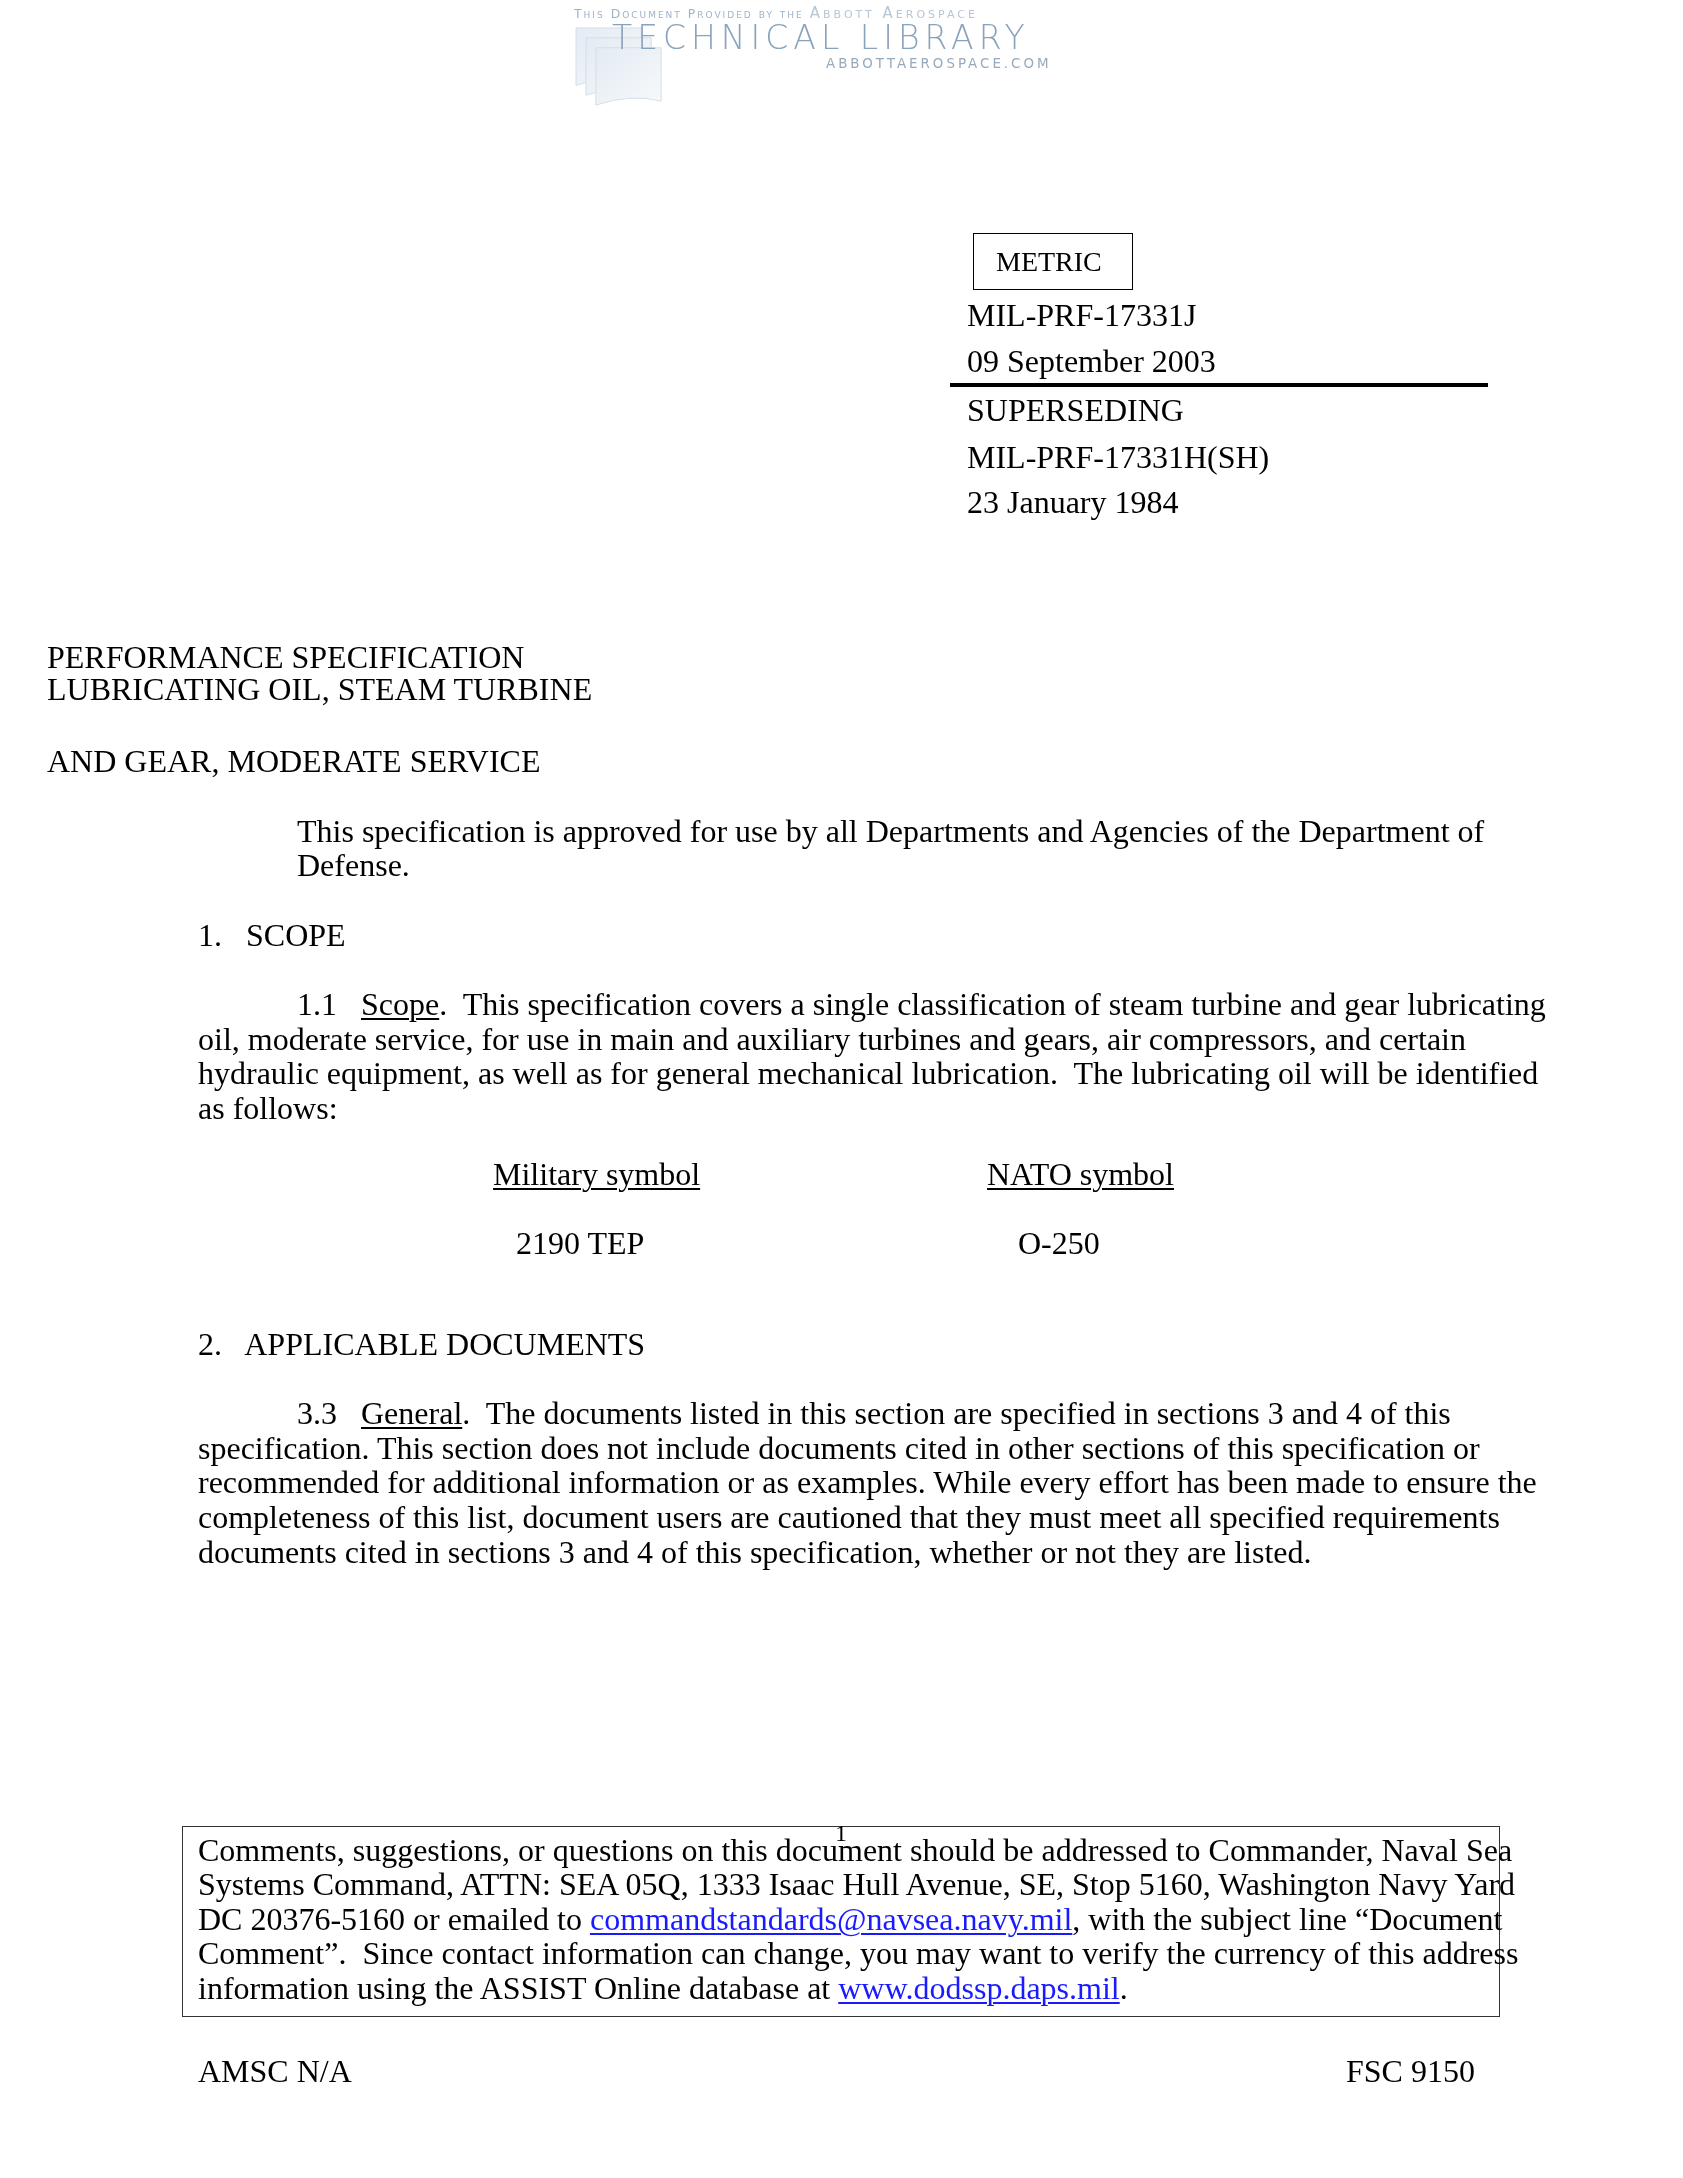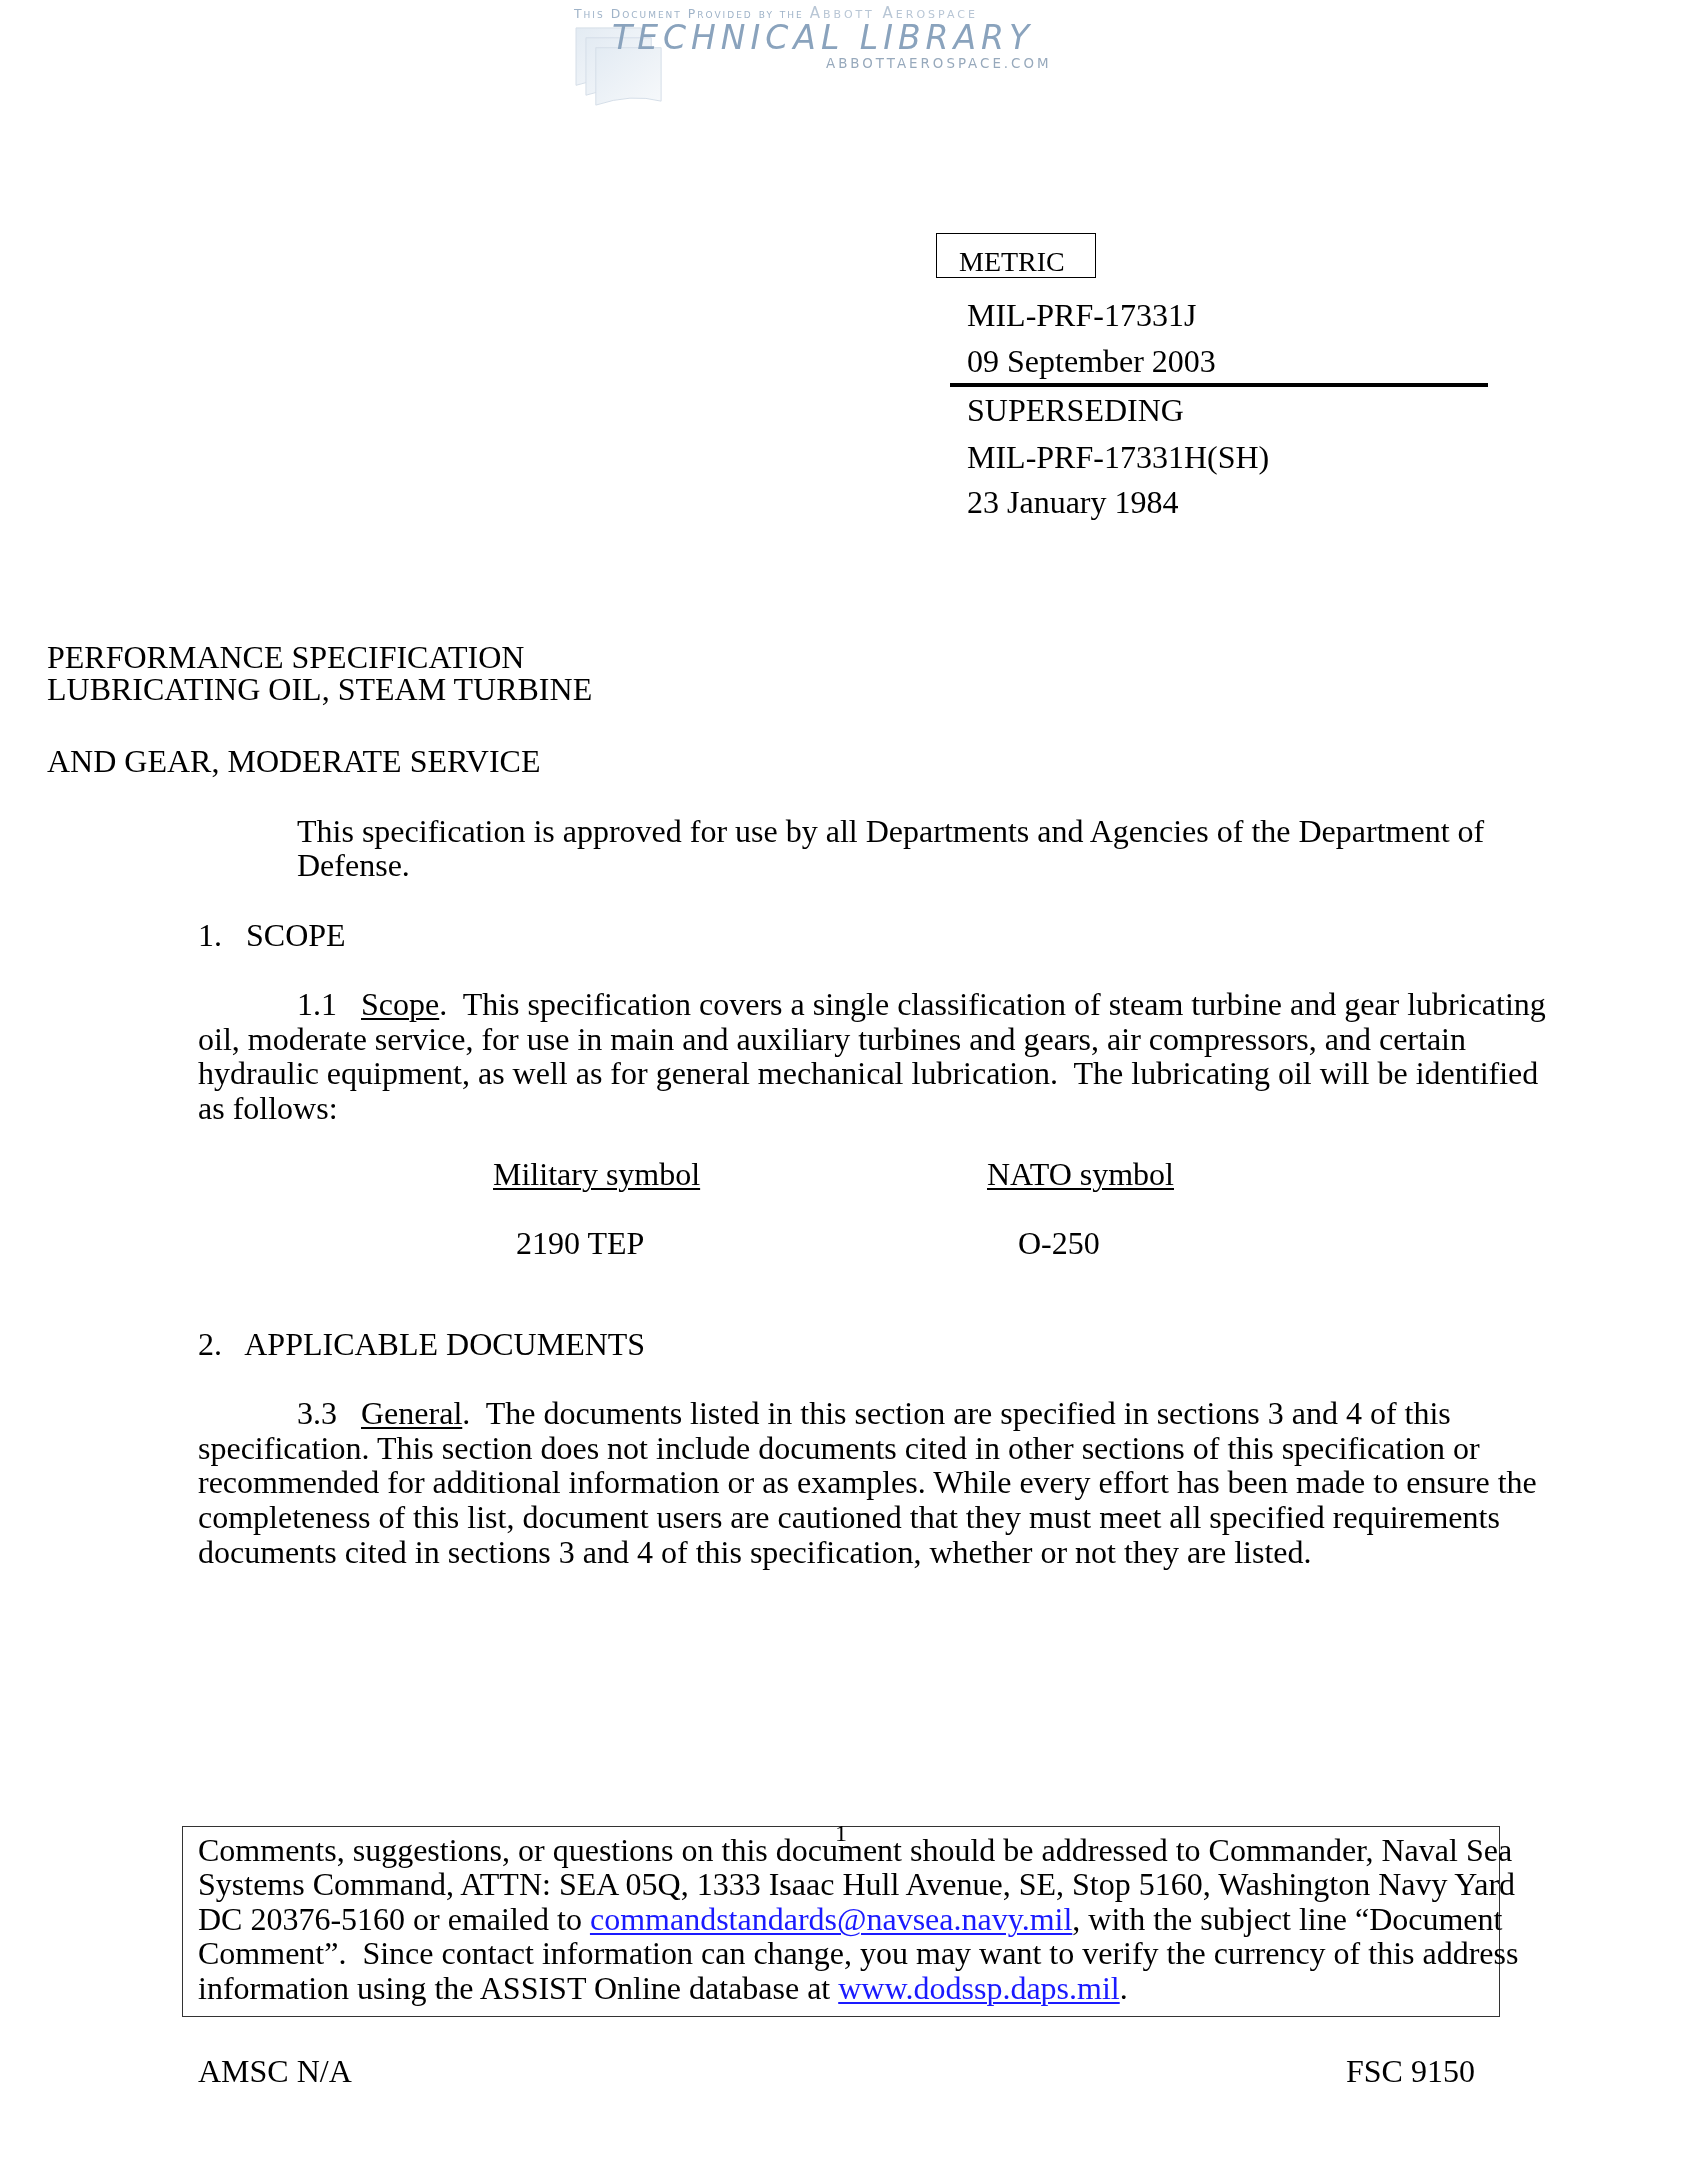--- a/index.html
+++ b/index.html
@@ -6,25 +6,25 @@
   body { width: 1683px; height: 2178px; position: relative; overflow: hidden;
          font-family: "Liberation Serif", "DejaVu Serif", serif; color: #000; }
   .abs { position: absolute; white-space: nowrap; }
   .t { font-size: 32px; line-height: 35px; }
   .u { text-decoration: underline; text-underline-offset: 3px; text-decoration-thickness: 1.5px; }
 
   
   .wm-icon { position: absolute; left: 572px; top: 20px; width: 109px; height: 94px; }
   .wm-top { font-family: "DejaVu Sans", sans-serif; color: #9fb3c8; font-size: 12.4px; letter-spacing: 2px; top: 4px; left: 574px; font-variant: small-caps; }
   .wm-top .abbott { color: #b8c6d5; font-size: 15px; letter-spacing: 3px; }
-  .wm-title { font-family: "DejaVu Sans", sans-serif; color: #8aa3bd; font-size: 33px; letter-spacing: 5px; top: 18px; left: 612px; font-weight: 300; font-style: italic; }
+  .wm-title { font-family: "DejaVu Sans", sans-serif; color: #8aa3bd; font-size: 33px; letter-spacing: 5px; top: 18px; left: 612px; font-weight: 300; }
   .wm-url { font-family: "DejaVu Sans", sans-serif; color: #97a9bc; font-size: 13.4px; letter-spacing: 3px; top: 56px; left: 826px; }
 
   
-  .metric-box { position: absolute; left: 936px; top: 233px; width: 160px; height: 45px; border: 1.5px solid #000; box-sizing: border-box; }
+  .metric-box { position: absolute; left: 973px; top: 233px; width: 160px; height: 57px; border: 1.5px solid #000; box-sizing: border-box; }
   .metric-box span { position: absolute; left: 22px; top: 10px; font-size: 28px; line-height: 35px; }
   .hdr-rule { position: absolute; left: 950px; top: 383px; width: 538px; height: 4px; background: #000; }
 
   .center { text-align: left; padding-left: 47px; }
 
   .comment-box { position: absolute; left: 182px; top: 1826px; width: 1318px; height: 191px; border: 1.5px solid #333; box-sizing: border-box; }
   a.link { color: #1a1aff; text-decoration: underline; text-underline-offset: 3px; text-decoration-thickness: 1.5px; }
   .page-num { font-size: 24px; }
 </style>
 </head>

